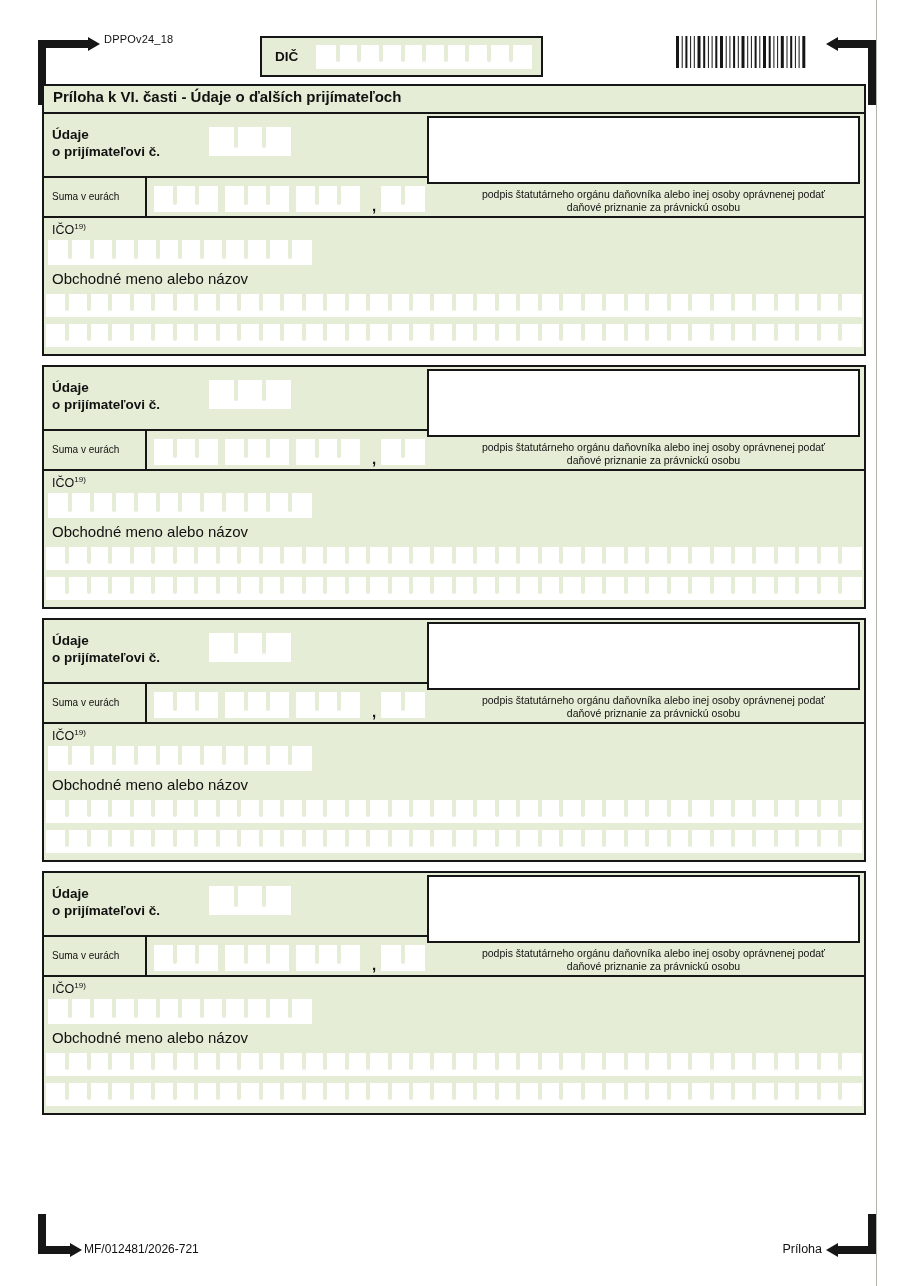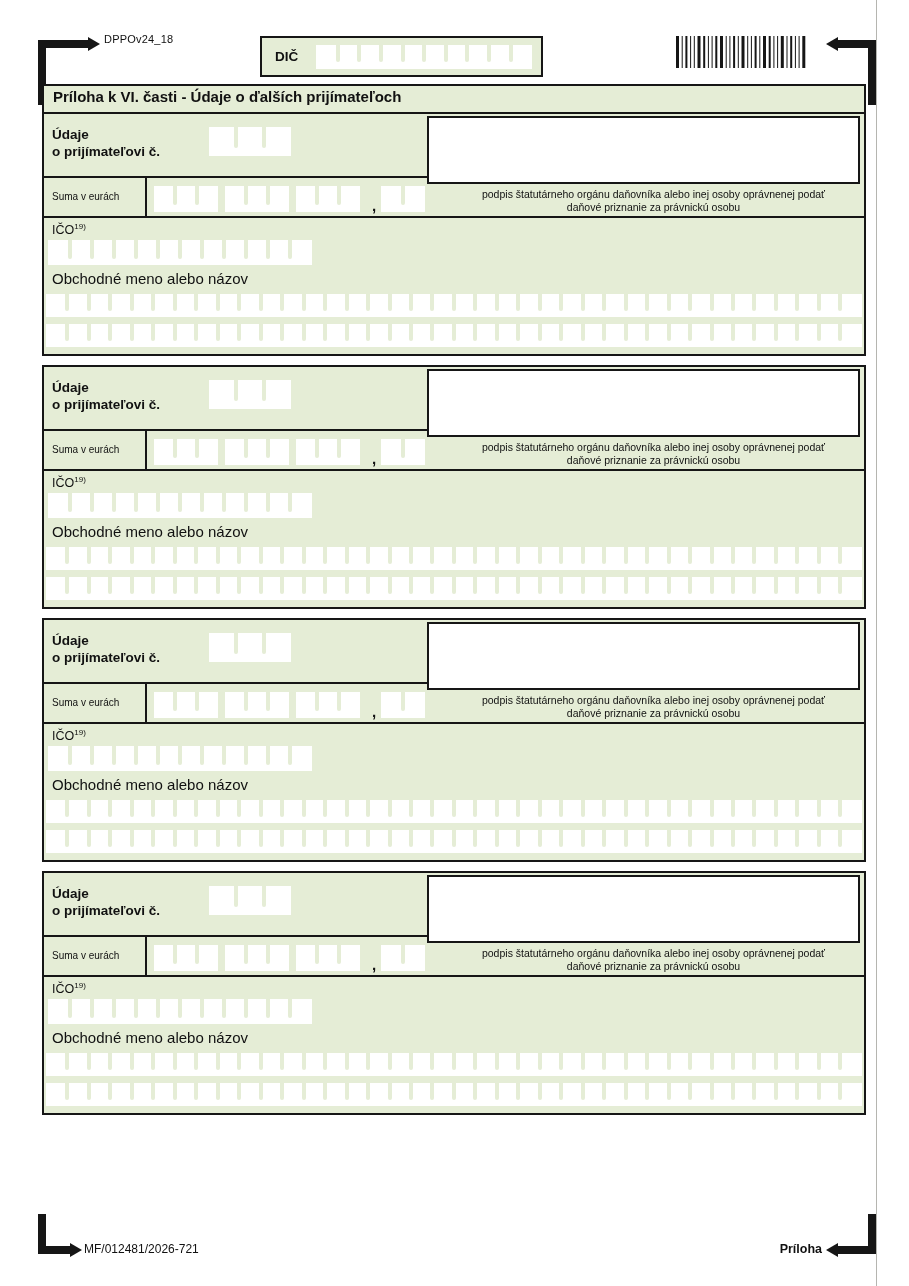--- a/index.html
+++ b/index.html
@@ -68,21 +68,21 @@
   }
   .ico-label{position:absolute;left:8px;top:108px;font-size:12.5px;}
   .ico-label sup{font-size:8px;margin-top:48px;}
   .ico-comb{position:absolute;left:4px;top:126px;width:264px;height:25px;}
   .name-label{position:absolute;left:8px;top:156px;font-size:15px;}
   .name-comb{position:absolute;left:2px;width:816px;height:23px;}
   .name-comb1{top:180px;}
   .name-comb2{top:210px;}
   
   .footer-code{position:absolute;left:84px;top:1242px;font-size:12px;}
-  .footer-label{position:absolute;left:740px;top:1242px;width:82px;text-align:right;font-weight:bold;font-size:12.5px;}
+  .footer-label{position:absolute;left:740px;top:1242px;width:82px;text-align:right;font-weight:normal;font-size:12.5px;}
   .edge-line{position:absolute;left:876px;top:0;width:1px;height:1286px;background:#b5b5b0;}
 </style>
 </head>
 <body>
 
 <div class="page">
 
   <div class="mark" style="left:38px;top:40px;width:8px;height:65px;"></div>
   <div class="mark" style="left:38px;top:40px;width:50px;height:8px;"></div>
   <div class="tri tri-right" style="left:88px;top:37px;"></div>

